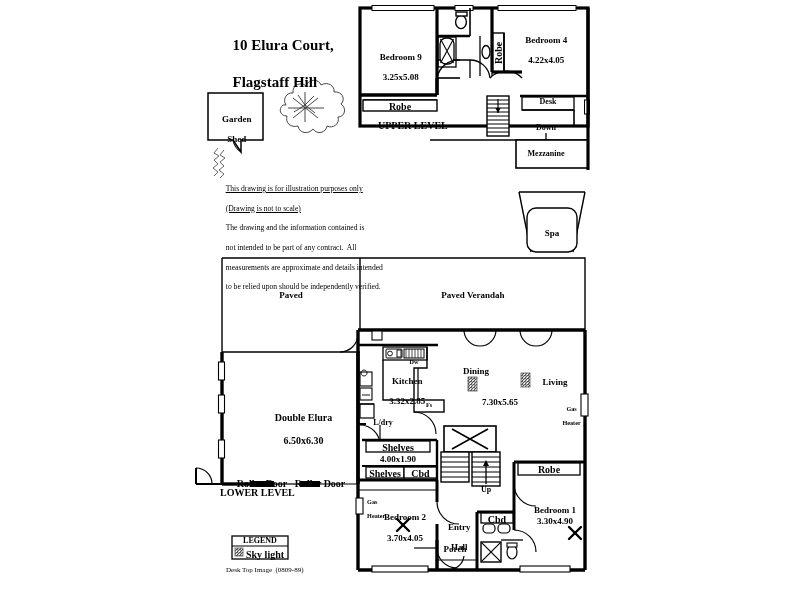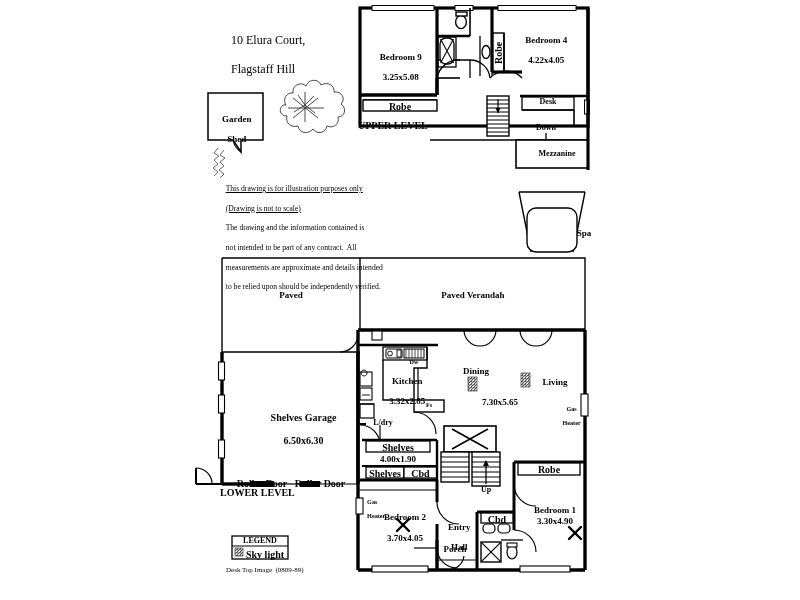--- a/index.html
+++ b/index.html
@@ -1,21 +1,21 @@
 <!DOCTYPE html>
 <html><head>
 <meta charset="utf-8">
 <style>
   html,body{margin:0;padding:0;background:#ffffff;}
   body{width:800px;height:600px;position:relative;overflow:hidden;
        font-family:"Liberation Serif", serif; color:#000;}
   #plan{position:absolute;left:0;top:0;width:800px;height:600px;}
   .lbl{position:absolute;font-weight:bold;text-align:center;line-height:1.12;
        white-space:pre;letter-spacing:0px;}
-  .title{position:absolute;font-weight:normal;font-size:12px;line-height:1.22;
+  .title{position:absolute;font-weight:bold;font-size:15px;line-height:1.22;
          white-space:pre;}
   .disc{position:absolute;font-size:7.6px;line-height:1.30;white-space:pre;font-weight:normal;}
   .disc .u{text-decoration:underline;}
   .tiny{font-size:6.2px;}
   .s7{font-size:10px;}
   .s8{font-size:8px;}
   .s9{font-size:9px;}
   .s10{font-size:10px;}
   .vert{writing-mode:vertical-rl;transform:rotate(180deg);}
   .footer{position:absolute;font-size:7px;font-weight:normal;white-space:pre;}
@@ -269,29 +269,29 @@
   <span>3.25x5.08</span>
 </div>
 <div class="lbl s9" style="left:500px;top:25px;width:88px;">
   <span>Bedroom 4</span><br>
   <span>4.22x4.05</span>
 </div>
 <div class="lbl s7" style="left:363px;top:101px;width:74px;">Robe</div>
 <div class="lbl s7 vert" style="left:493px;top:36px;height:34px;width:11px;">Robe</div>
 <div class="lbl s8" style="left:522px;top:98px;width:52px;">Desk</div>
 <div class="lbl s8" style="left:522px;top:124px;width:48px;">Down</div>
-<div class="lbl s8" style="left:494px;top:150px;width:60px;padding-left:33px;">Mezzanine</div>
-<div class="lbl s10" style="left:358px;top:120px;width:90px;text-align:left;">UPPER LEVEL</div>
+<div class="lbl s8" style="left:516px;top:150px;width:60px;">Mezzanine</div>
+<div class="lbl s10" style="left:358px;top:120px;width:90px;text-align:left;padding-left:20px;">UPPER LEVEL</div>
 
 <div class="lbl s9" style="left:255px;top:290px;width:72px;">Paved</div>
 <div class="lbl s9" style="left:415px;top:290px;width:116px;">Paved Verandah</div>
-<div class="lbl s9" style="left:527px;top:228px;width:50px;padding-left:32px;">Spa</div>
+<div class="lbl s9" style="left:527px;top:228px;width:50px;">Spa</div>
 
 <div class="lbl s10" style="left:238px;top:401px;width:126px;">
-  <span>Shelves Garage</span><br>
+  <span>Double Elura</span><br>
   <span>6.50x6.30</span>
 </div>
 <div class="lbl s7" style="left:232px;top:478px;width:60px;">Roller Door</div>
 <div class="lbl s7" style="left:290px;top:478px;width:60px;">Roller Door</div>
 <div class="lbl s10" style="left:220px;top:487px;width:100px;text-align:left;">LOWER LEVEL</div>
 
 <div class="lbl s9" style="left:372px;top:366px;width:66px;">
   <span>Kitchen</span><br>
   <span>3.32x2.85</span>
 </div>

